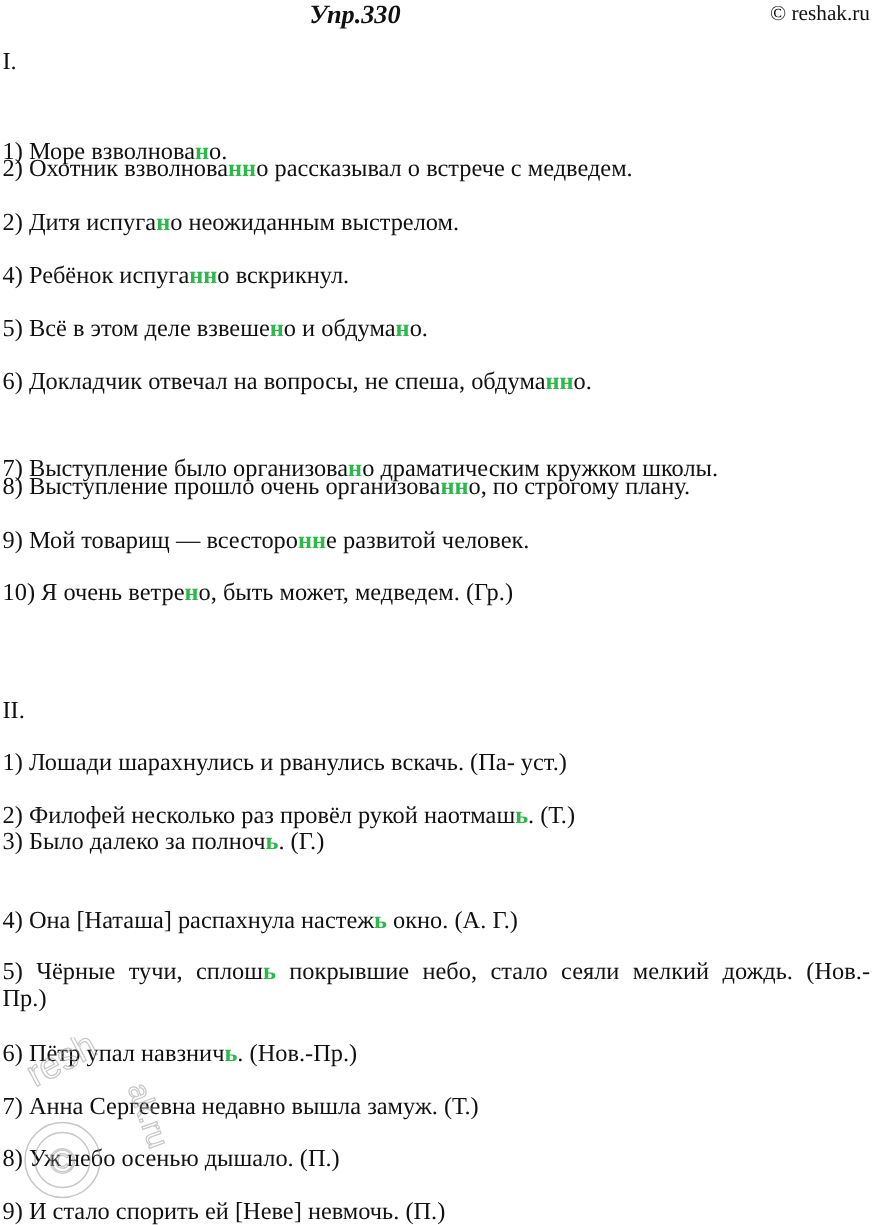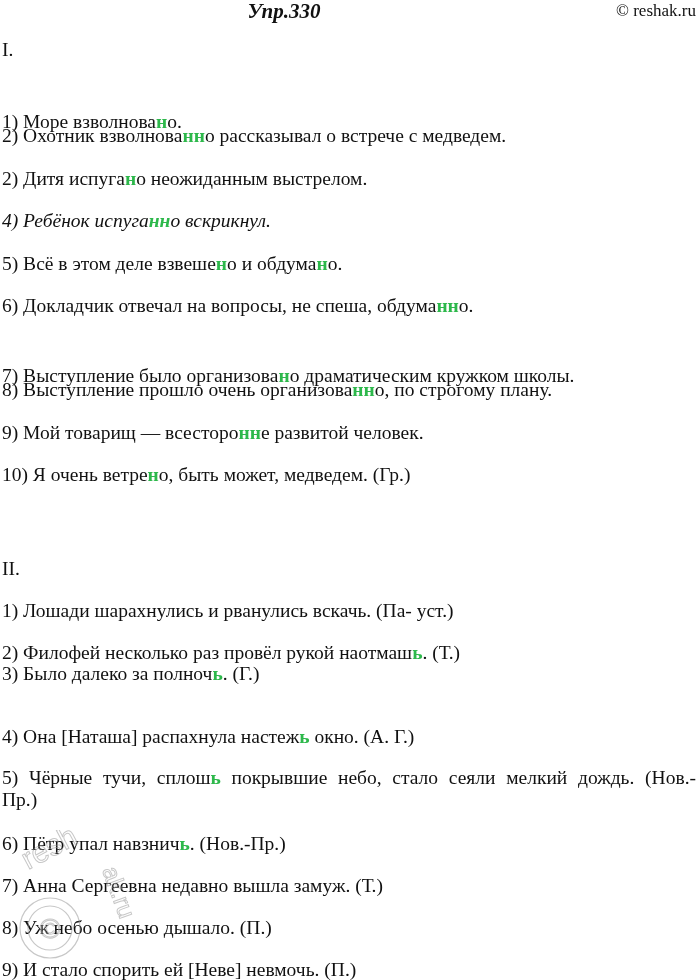--- a/index.html
+++ b/index.html
@@ -32,21 +32,21 @@
 <div class="copyright">© reshak.ru</div>
 
 <div class="line" style="top:38px;">I.</div>
 
 <div class="line" style="top:82px;margin-top:28px;"><span>1) Море взволнова</span><span class="hl">н</span><span>о.</span></div>
 
 <div class="line" style="top:124px;"><span>2) Охотник взволнова</span><span class="hl">нн</span><span>о рассказывал о встрече с медведем.</span></div>
 
 <div class="line" style="top:167px;"><span>2) Дитя испуга</span><span class="hl">н</span><span>о неожиданным выстрелом.</span></div>
 
-<div class="line" style="top:209px;font-style:italic;"><span>4) Ребёнок испуга</span><span class="hl">нн</span><span>о вскрикнул.</span></div>
+<div class="line" style="top:209px;"><span>4) Ребёнок испуга</span><span class="hl">нн</span><span>о вскрикнул.</span></div>
 
 <div class="line" style="top:252px;"><span>5) Всё в этом деле взвеше</span><span class="hl">н</span><span>о и обдума</span><span class="hl">н</span><span>о.</span></div>
 
 <div class="line" style="top:294px;text-align:right;"><span>6) Докладчик отвечал на вопросы, не спеша, обдума</span><span class="hl">нн</span><span>о.</span></div>
 
 <div class="line" style="top:336px;margin-top:28px;"><span>7) Выступление было организова</span><span class="hl">н</span><span>о драматическим кружком школы.</span></div>
 
 <div class="line" style="top:378px;"><span>8) Выступление прошло очень организова</span><span class="hl">нн</span><span>о, по строгому плану.</span></div>
 
 <div class="line" style="top:421px;"><span>9) Мой товарищ — всесторо</span><span class="hl">нн</span><span>е развитой человек.</span></div>

